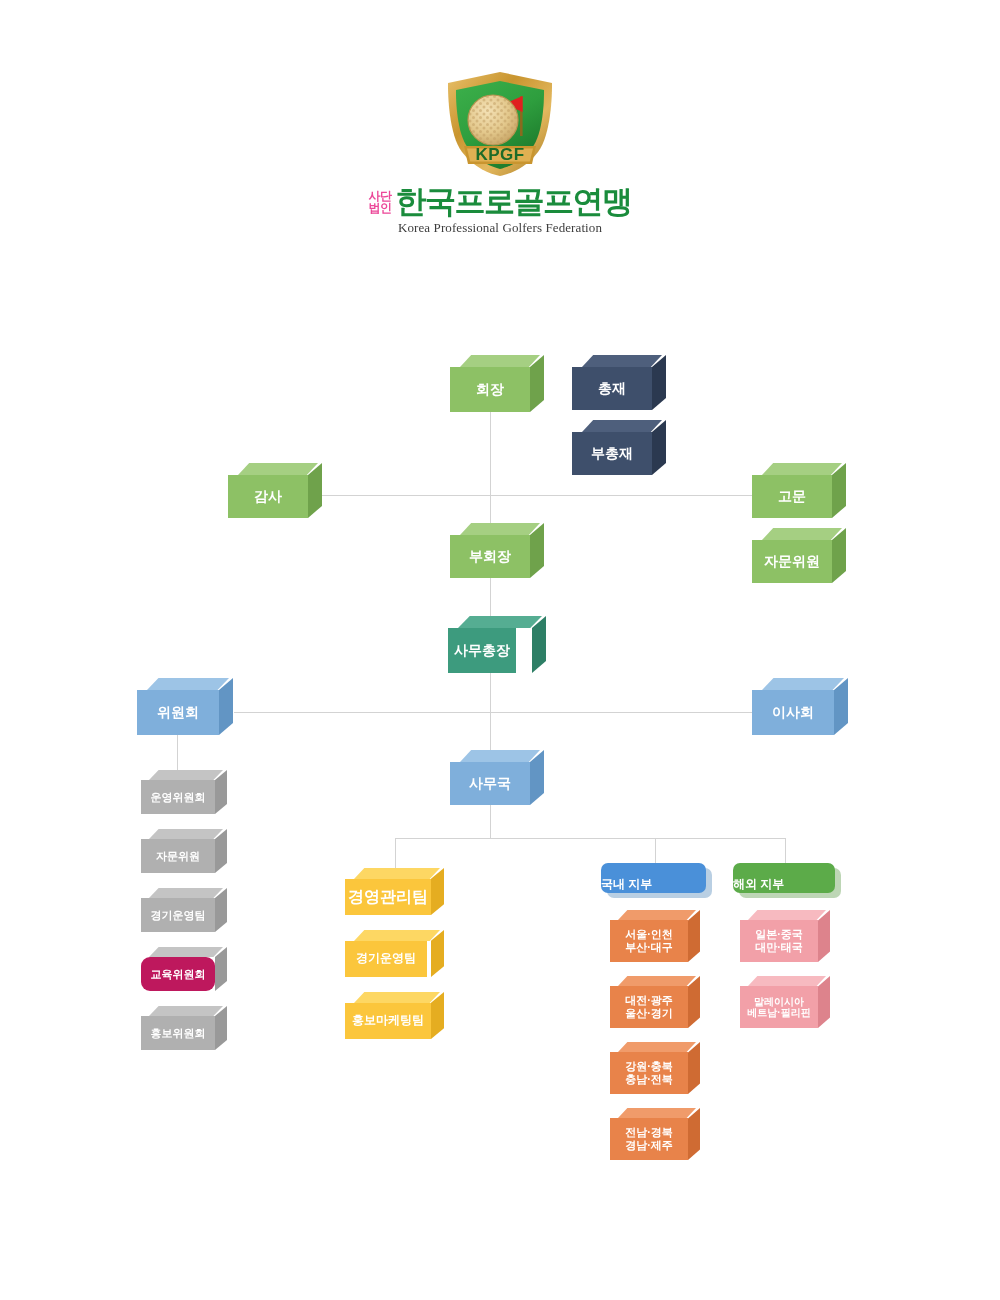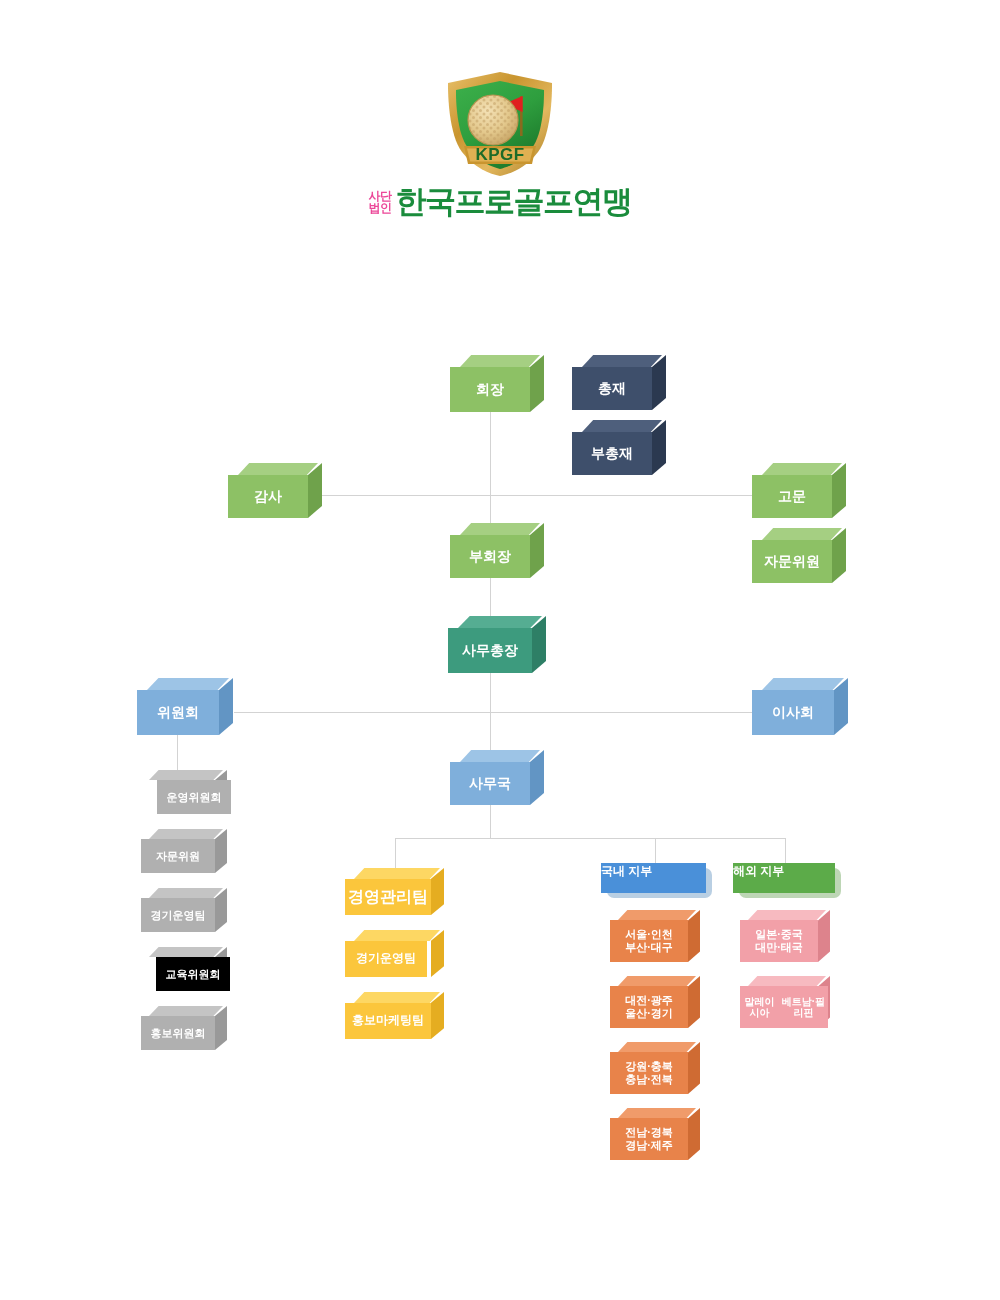--- a/index.html
+++ b/index.html
@@ -42,22 +42,22 @@
   .face-top{
     position:absolute;z-index:2;
   }
   .face-side{
     position:absolute;z-index:2;
   }
   .box-label{display:block;width:100%;}
 
   
   .pill{
-    position:absolute;left:0;top:0;border-radius:0;
-    display:flex;align-items:flex-start;justify-content:center;
+    position:absolute;left:0;top:0;border-radius:7px;
+    display:flex;align-items:flex-end;justify-content:center;
     color:#fff;font-weight:bold;box-sizing:border-box;z-index:3;
   }
   .pill-shadow{
     position:absolute;border-radius:7px;z-index:2;
   }
 
   
   .conn{position:absolute;background:#d3d3d3;z-index:1;}
   .conn-v{width:1px;}
   .conn-h{height:1px;}
@@ -109,20 +109,21 @@
         <path d="M27 78.5 L93 78.5 L89.8 91.5 L30.2 91.5 Z" fill="#e0b052"></path>
         <text x="60" y="89.5" text-anchor="middle" font-family="Liberation Sans, sans-serif" font-size="17" font-weight="bold" fill="#1d6b28" letter-spacing="0.5">KPGF</text>
       </svg>
     </div>
     <div class="logo-text-line">
       <span class="logo-sadan">
         <span>사단</span><br>
         <span>법인</span>
       </span><span class="logo-main">한국프로골프연맹</span>
     </div>
+    <div class="logo-sub">Korea Professional Golfers Federation</div>
   </div>
 
   <div class="conn conn-v" style="left:490px;top:412px;height:123px;"></div>
 
   <div class="conn conn-h" style="left:320px;top:495px;width:432px;"></div>
 
   <div class="conn conn-v" style="left:490px;top:578px;height:40px;"></div>
 
   <div class="conn conn-v" style="left:490px;top:661px;height:100px;"></div>
 
@@ -219,21 +220,21 @@
       </div>
     </div>
   </div>
 
   <div class="node" style="left:448px;top:616px;">
     <div class="box3d">
       <div class="face-top" style="left:10px;top:0;width:84px;height:12px;background:#55ad92;
                   clip-path:polygon(0% 100%,14% 0%,100% 0%,86% 100%);"></div>
       <div class="face-side" style="left:84px;top:0px;width:14px;height:57px;background:#2e7f66;
                   clip-path:polygon(0% 21%,100% 0%,100% 79%,0% 100%);"></div>
-      <div class="face-front" style="left:0;top:12px;width:84px;height:45px;background:#3d9b7e;font-size:14px;text-align:center;">
+      <div class="face-front" style="left:0;top:12px;width:68px;height:45px;background:#3d9b7e;font-size:14px;text-align:center;">
         <span class="box-label">사무총장</span>
       </div>
     </div>
   </div>
 
   <div class="node" style="left:137px;top:678px;">
     <div class="box3d">
       <div class="face-top" style="left:10px;top:0;width:82px;height:12px;background:#9dc4e6;
                   clip-path:polygon(0% 100%,14% 0%,100% 0%,86% 100%);"></div>
       <div class="face-side" style="left:82px;top:0px;width:14px;height:57px;background:#6295c4;
@@ -268,21 +269,21 @@
     </div>
   </div>
 
   <div class="node" style="left:0;top:0;">
     <div class="node" style="left:141px;top:770px;">
       <div class="box3d">
         <div class="face-top" style="left:8px;top:0;width:74px;height:10px;background:#c4c4c4;
                     clip-path:polygon(0% 100%,13% 0%,100% 0%,87% 100%);"></div>
         <div class="face-side" style="left:74px;top:0px;width:12px;height:44px;background:#999999;
                     clip-path:polygon(0% 23%,100% 0%,100% 77%,0% 100%);"></div>
-        <div class="face-front" style="left:16px;top:10px;width:74px;height:34px;background:#b0b0b0;font-size:11px;">
+        <div class="face-front" style="left:0;top:10px;width:74px;height:34px;background:#b0b0b0;font-size:11px;">
           <span class="box-label">운영위원회</span>
         </div>
       </div>
     </div>
     <div class="node" style="left:141px;top:829px;">
       <div class="box3d">
         <div class="face-top" style="left:8px;top:0;width:74px;height:10px;background:#c4c4c4;
                     clip-path:polygon(0% 100%,13% 0%,100% 0%,87% 100%);"></div>
         <div class="face-side" style="left:74px;top:0px;width:12px;height:44px;background:#999999;
                     clip-path:polygon(0% 23%,100% 0%,100% 77%,0% 100%);"></div>
@@ -301,21 +302,21 @@
           <span class="box-label">경기운영팀</span>
         </div>
       </div>
     </div>
     <div class="node" style="left:141px;top:947px;">
       <div class="box3d">
         <div class="face-top" style="left:8px;top:0;width:74px;height:10px;background:#c4c4c4;
                     clip-path:polygon(0% 100%,13% 0%,100% 0%,87% 100%);"></div>
         <div class="face-side" style="left:74px;top:0px;width:12px;height:44px;background:#999999;
                     clip-path:polygon(0% 23%,100% 0%,100% 77%,0% 100%);"></div>
-        <div class="face-front" style="left:15px;top:10px;width:74px;height:34px;background:#000000;font-size:11px;">
+        <div class="face-front" style="left:0;top:10px;width:74px;height:34px;background:#be185d;font-size:11px;border-radius:9px;">
           <span class="box-label">교육위원회</span>
         </div>
       </div>
     </div>
     <div class="node" style="left:141px;top:1006px;">
       <div class="box3d">
         <div class="face-top" style="left:8px;top:0;width:74px;height:10px;background:#c4c4c4;
                     clip-path:polygon(0% 100%,13% 0%,100% 0%,87% 100%);"></div>
         <div class="face-side" style="left:74px;top:0px;width:12px;height:44px;background:#999999;
                     clip-path:polygon(0% 23%,100% 0%,100% 77%,0% 100%);"></div>
@@ -439,21 +440,21 @@
           <span>대만·태국</span>
         </div>
       </div>
     </div>
     <div class="node" style="left:740px;top:976px;">
       <div class="box3d">
         <div class="face-top" style="left:8px;top:0;width:78px;height:10px;background:#f7bac0;
                     clip-path:polygon(0% 100%,12% 0%,100% 0%,88% 100%);"></div>
         <div class="face-side" style="left:78px;top:0px;width:12px;height:52px;background:#dd838c;
                     clip-path:polygon(0% 20%,100% 0%,100% 80%,0% 100%);"></div>
-        <div class="face-front" style="left:0;top:10px;width:88px;height:42px;background:#f2a0a8;font-size:10px;justify-content:flex-end;">
+        <div class="face-front" style="left:0;top:10px;width:78px;height:42px;background:#f2a0a8;font-size:10px;flex-direction:column;">
           <span>말레이시아</span>
           <span>베트남·필리핀</span>
         </div>
       </div>
     </div>
   </div>
 
 </div>
 
 </body></html>

